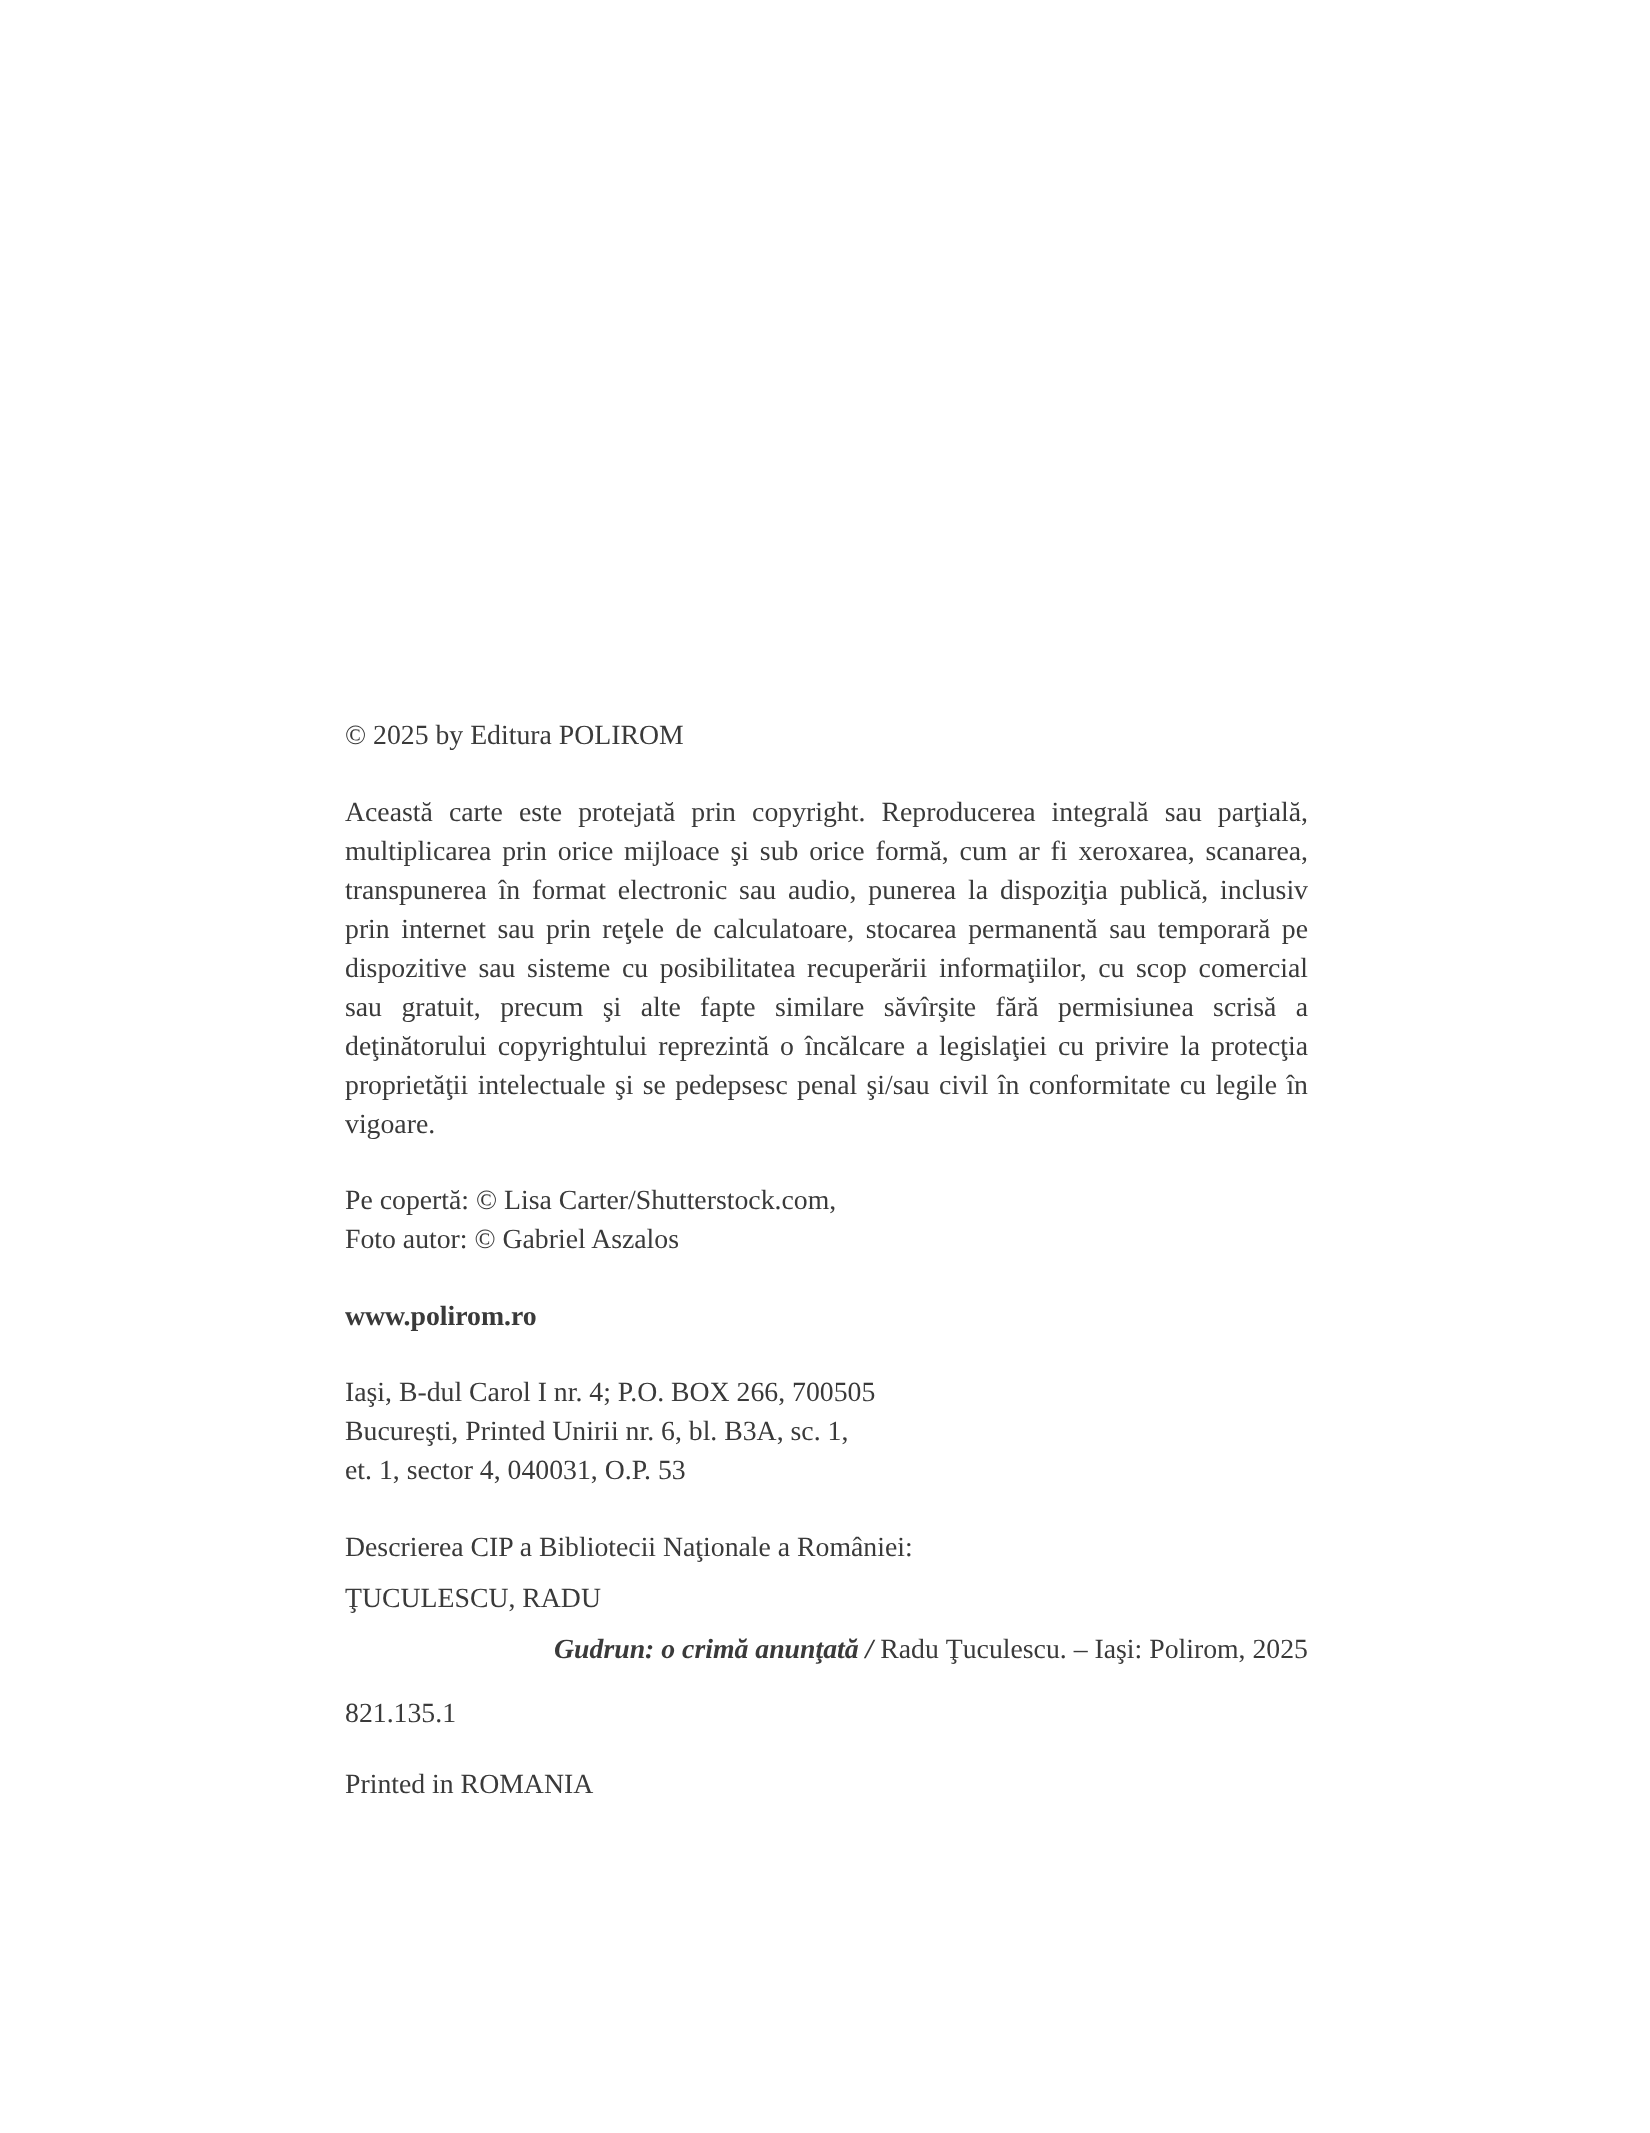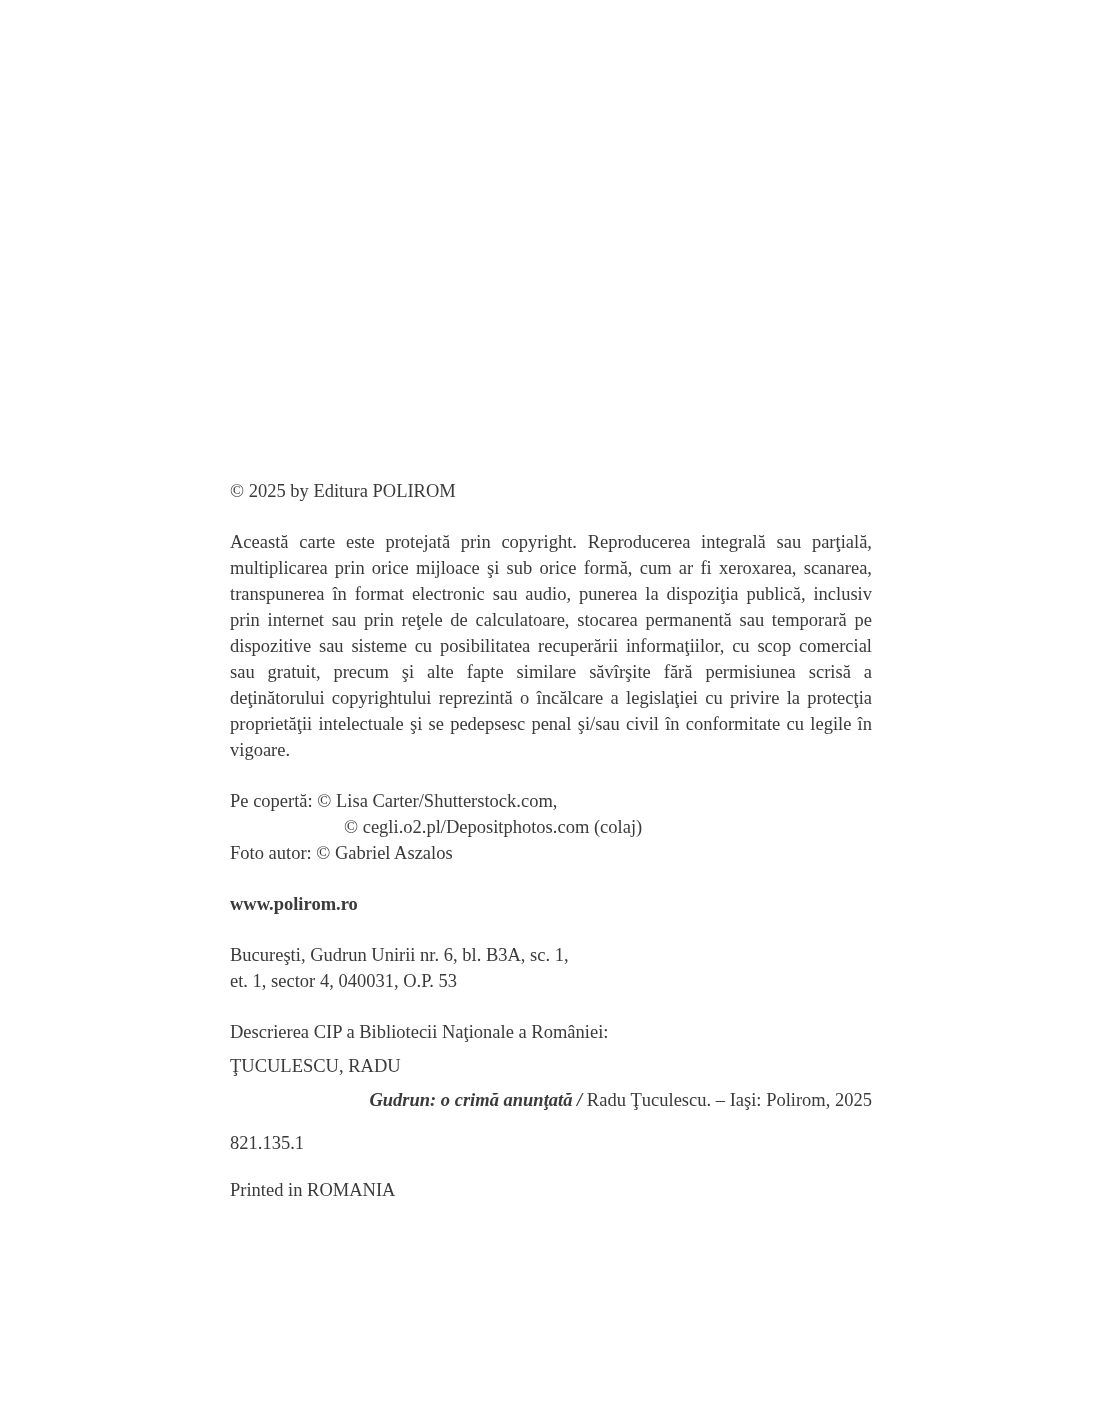--- a/index.html
+++ b/index.html
@@ -54,28 +54,28 @@
 <body>
 
 <div class="page">
 
   <div class="txt block">© 2025 by Editura POLIROM</div>
 
   <p class="txt legal">Această carte este protejată prin copyright. Reproducerea integrală sau parţială, multiplicarea prin orice mijloace şi sub orice formă, cum ar fi xeroxarea, scanarea, transpunerea în format electronic sau audio, punerea la dispoziţia publică, inclusiv prin internet sau prin reţele de calculatoare, stocarea permanentă sau temporară pe dispozitive sau sisteme cu posibilitatea recuperării informaţiilor, cu scop comercial sau gratuit, precum şi alte fapte similare săvîrşite fără permisiunea scrisă a deţinătorului copyrightului reprezintă o încălcare a legislaţiei cu privire la protecţia proprietăţii intelectuale şi se pedepsesc penal şi/sau civil în conformitate cu legile în vigoare.</p>
 
   <div class="block">
     <div class="txt">Pe copertă: © Lisa Carter/Shutterstock.com,</div>
-    <div class="txt indent2">© cegli.o2.pl/Depositphotos.com (colaj)</div>
     <div class="txt">Foto autor: © Gabriel Aszalos</div>
   </div>
 
   <div class="txt block website">www.polirom.ro</div>
 
   <div class="block">
-    <div class="txt">Bucureşti, Gudrun Unirii nr. 6, bl. B3A, sc. 1,</div>
+    <div class="txt">Iaşi, B-dul Carol I nr. 4; P.O. BOX 266, 700505</div>
+    <div class="txt">Bucureşti, Printed Unirii nr. 6, bl. B3A, sc. 1,</div>
     <div class="txt">et. 1, sector 4, 040031, O.P. 53</div>
   </div>
 
   <div>
     <div class="txt mb-sm">Descrierea CIP a Bibliotecii Naţionale a României:</div>
     <div class="txt mb-sm">ŢUCULESCU, RADU</div>
     <div class="txt indent1 mb-md">
       <span class="title-bi">Gudrun: o crimă anunţată /</span><span> Radu Ţuculescu. – Iaşi: Polirom, 2025</span>
     </div>
   </div>

